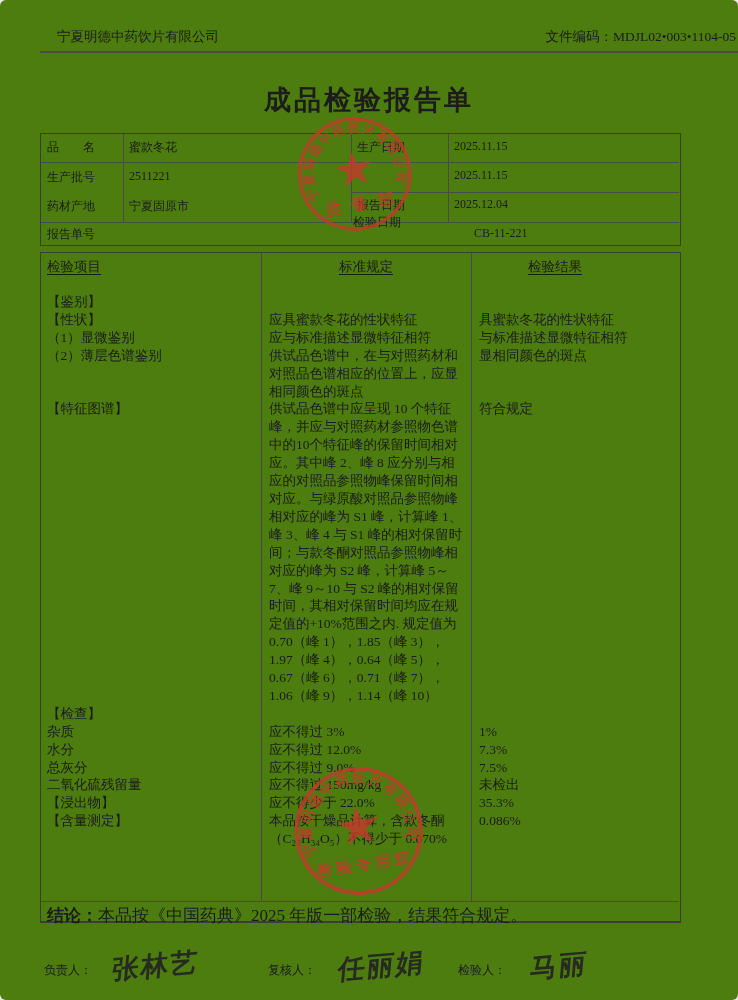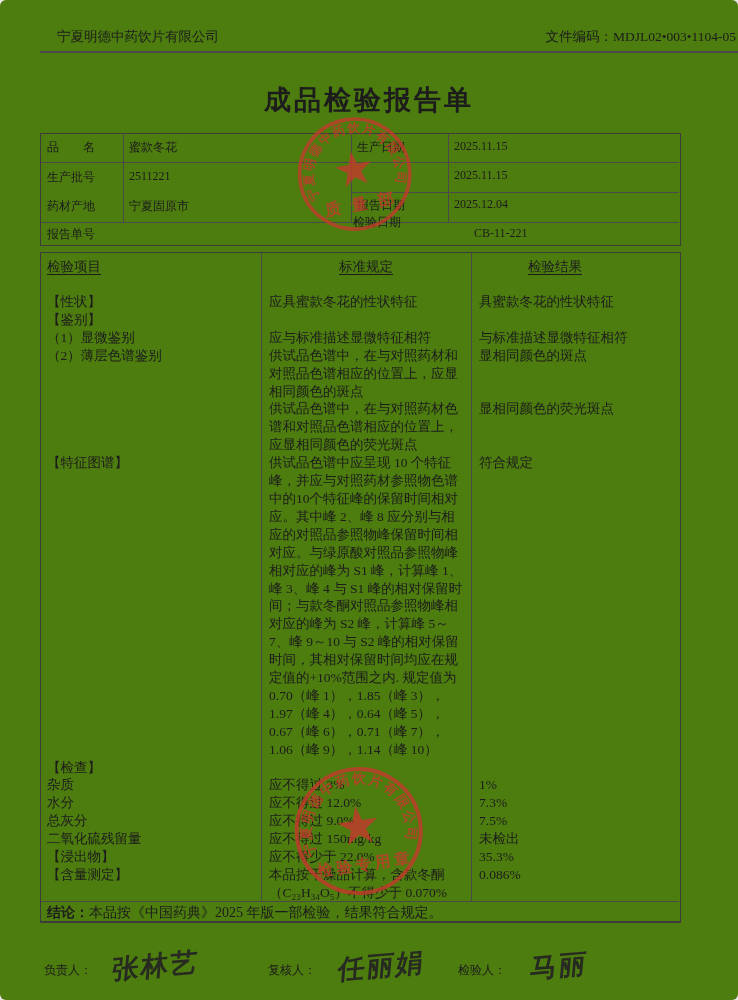--- a/index.html
+++ b/index.html
@@ -23,21 +23,21 @@
   .vline{width:1.3px;}
   .cellabs{position:absolute;white-space:nowrap;}
   
   .col-hdr{position:absolute;top:5px;text-decoration:underline;text-underline-offset:3px;}
   
   .rows{position:absolute;left:0;top:40px;width:641px;}
   .trow{display:flex;align-items:flex-start;line-height:17.9px;min-height:17.9px;}
   .c1{width:220px;padding-left:6px;box-sizing:border-box;}
   .c2{width:210px;padding-left:8px;padding-right:3px;box-sizing:border-box;}
   .c3{width:211px;padding-left:8px;box-sizing:border-box;}
-  .concl{position:absolute;left:6px;top:651px;font-size:14px;white-space:nowrap;}
+  .concl{position:absolute;left:6px;top:651px;font-size:17px;white-space:nowrap;}
   .concl b{font-weight:bold;}
   
   .foot-label{position:absolute;font-size:12px;top:962px;}
   .sig{position:absolute;top:948px;font-size:27px;font-weight:bold;color:#222;
     transform:rotate(-5deg) skewX(-10deg);letter-spacing:2px;opacity:.9;}
   
   .stamp{position:absolute;pointer-events:none;}
   .stamp1{left:285px;top:104px;opacity:.78;transform:rotate(-10deg);}
   .stamp2{left:284px;top:756px;opacity:.8;transform:rotate(-8deg);}
 </style>
@@ -83,43 +83,38 @@
     <div class="vline" style="left:220px;top:0;height:648px;"></div>
     <div class="vline" style="left:430px;top:0;height:648px;"></div>
     <div class="hline" style="left:0;top:648px;width:638px;"></div>
 
     <div class="col-hdr" style="left:6px;">检验项目</div>
     <div class="col-hdr" style="left:220px;width:210px;text-align:center;">标准规定</div>
     <div class="col-hdr" style="left:430px;width:168px;text-align:center;">检验结果</div>
 
     <div class="rows">
         <div class="trow">
+          <div class="c1">【鉴别】</div>
+          <div class="c2"></div>
+          <div class="c3"></div>
+        </div>
+        <div class="trow">
           <div class="c1">【性状】</div>
           <div class="c2">应具蜜款冬花的性状特征</div>
           <div class="c3">具蜜款冬花的性状特征</div>
-        </div>
-        <div class="trow">
-          <div class="c1">【鉴别】</div>
-          <div class="c2"></div>
-          <div class="c3"></div>
         </div>
         <div class="trow">
           <div class="c1">（1）显微鉴别</div>
           <div class="c2">应与标准描述显微特征相符</div>
           <div class="c3">与标准描述显微特征相符</div>
         </div>
         <div class="trow">
           <div class="c1">（2）薄层色谱鉴别</div>
           <div class="c2">供试品色谱中，在与对照药材和对照品色谱相应的位置上，应显相同颜色的斑点</div>
           <div class="c3">显相同颜色的斑点</div>
-        </div>
-        <div class="trow">
-          <div class="c1"></div>
-          <div class="c2">供试品色谱中，在与对照药材色谱和对照品色谱相应的位置上，应显相同颜色的荧光斑点</div>
-          <div class="c3">显相同颜色的荧光斑点</div>
         </div>
         <div class="trow">
           <div class="c1">【特征图谱】</div>
           <div class="c2">供试品色谱中应呈现 10 个特征峰，并应与对照药材参照物色谱中的10个特征峰的保留时间相对应。其中峰 2、峰 8 应分别与相应的对照品参照物峰保留时间相对应。与绿原酸对照品参照物峰相对应的峰为 S1 峰，计算峰 1、峰 3、峰 4 与 S1 峰的相对保留时间；与款冬酮对照品参照物峰相对应的峰为 S2 峰，计算峰 5～7、峰 9～10 与 S2 峰的相对保留时间，其相对保留时间均应在规定值的+10%范围之内. 规定值为 0.70（峰 1），1.85（峰 3），1.97（峰 4），0.64（峰 5），0.67（峰 6），0.71（峰 7），1.06（峰 9），1.14（峰 10）</div>
           <div class="c3">符合规定</div>
         </div>
         <div class="trow">
           <div class="c1">【检查】</div>
           <div class="c2"></div>
           <div class="c3"></div>

